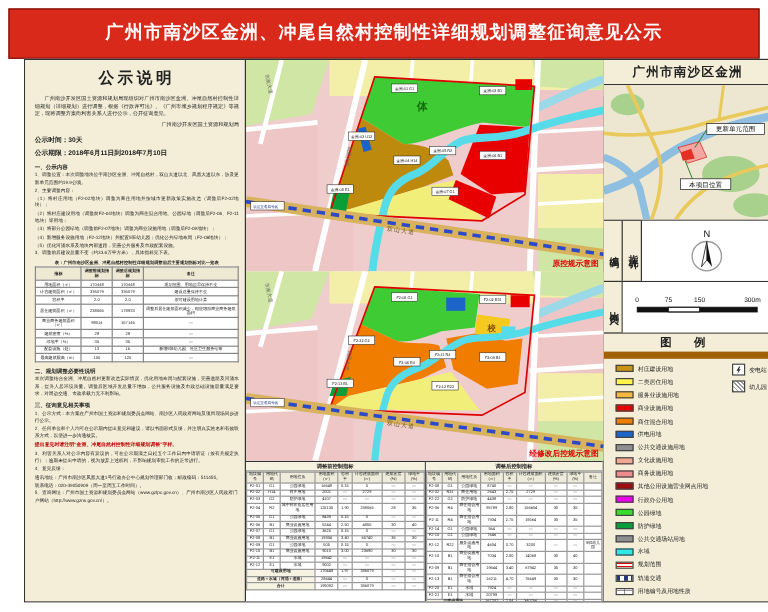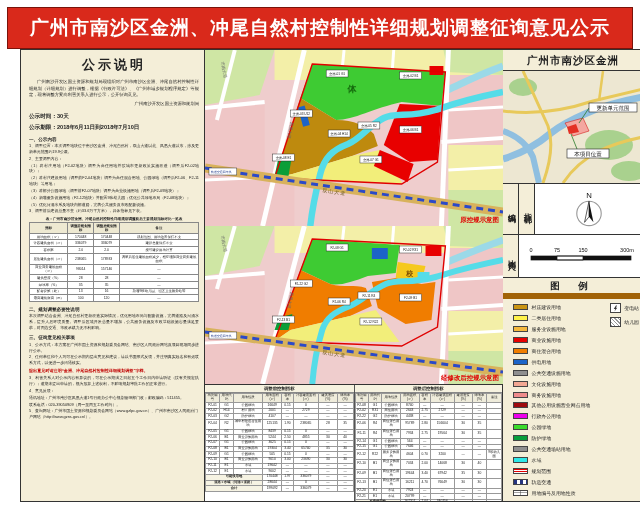--- a/index.html
+++ b/index.html
@@ -1,18 +1,18 @@
 <!DOCTYPE html>
 <html><head>
 <meta charset="utf-8">
 <style>
   html,body{margin:0;padding:0;background:#e8e8e8;}
   #page{position:relative;width:640px;height:510px;background:#fff;font-family:"Liberation Sans",sans-serif;color:#222;overflow:hidden;}
   
-  .banner{position:absolute;left:7px;top:7px;width:624px;height:40px;background:#d9291b;border:1px solid #7a130b;color:#fff;font-size:19px;font-weight:bold;text-align:center;line-height:40px;letter-spacing:1px;}
+  .banner{position:absolute;left:7px;top:7px;width:624px;height:40px;background:#d9291b;border:1px solid #7a130b;color:#fff;font-size:15px;font-weight:bold;text-align:center;line-height:40px;letter-spacing:1px;}
   
   .frame{position:absolute;left:7px;top:49px;width:624px;height:453px;border:1px solid #333;display:flex;background:#fff;box-sizing:border-box;margin-left:13px;}
   
   .left-panel{width:184px;flex:none;background:#f4eed8;border-right:1px solid #333;box-sizing:border-box;padding:4px 5px 2px 8px;overflow:hidden;}
   .lp-heading{font-size:13px;font-weight:bold;text-align:center;letter-spacing:3px;margin:2px 0 5px 0;}
   .lp-intro{font-size:4.3px;line-height:1.55;text-align:justify;margin:0 0 2px 0;text-indent:8px;}
   .lp-issuer{font-size:4.3px;text-align:right;margin:0 0 7px 0;}
   .lp-strong{font-size:5.6px;font-weight:bold;margin:3px 0;}
   .lp-sec-title{font-size:4.6px;font-weight:bold;margin:5px 0 1.5px 0;}
   .lp-list p{font-size:3.9px;line-height:1.45;margin:0 0 1.2px 0;text-align:justify;}

